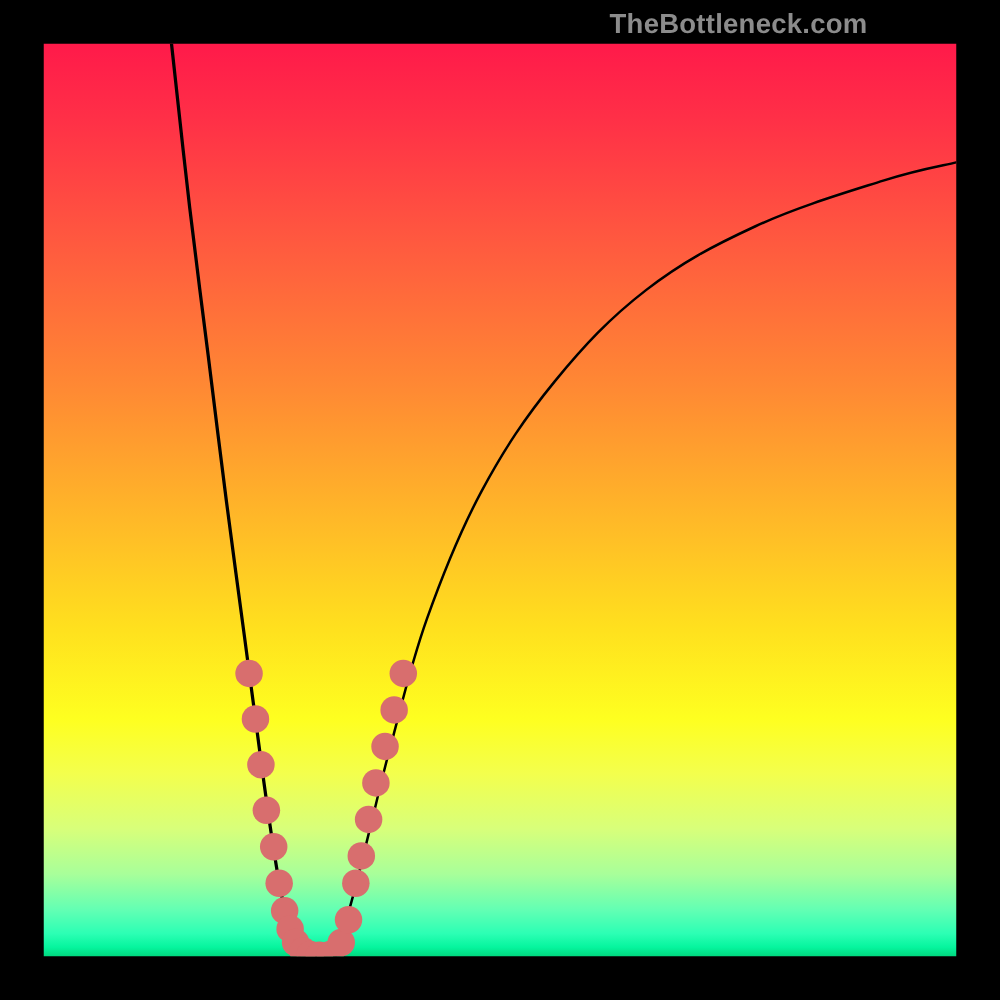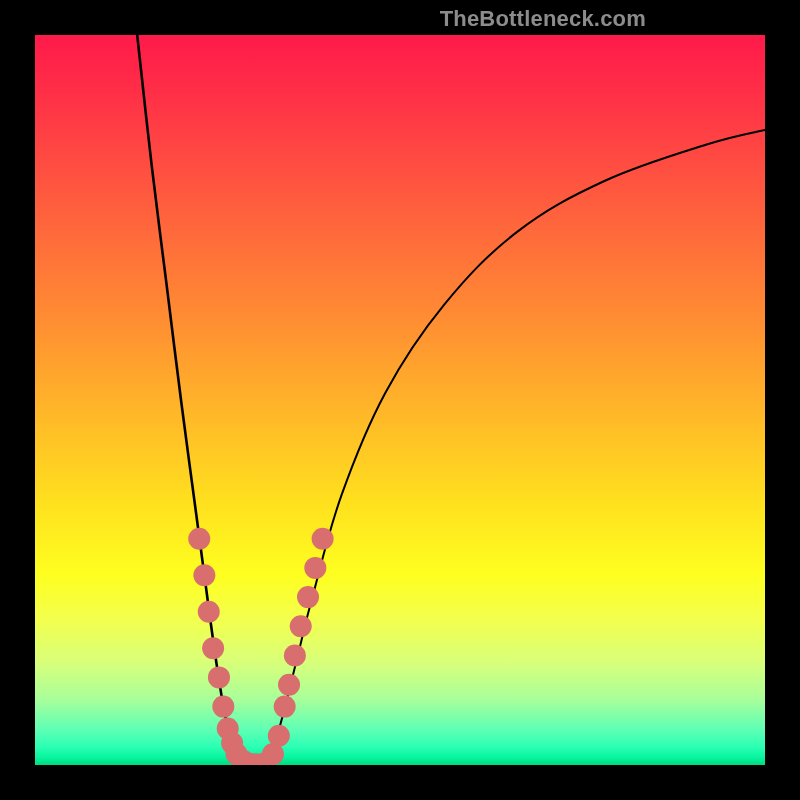--- a/index.html
+++ b/index.html
@@ -7,20 +7,21 @@
     padding: 0;
     width: 800px;
     height: 800px;
     background: #000000;
     overflow: hidden;
   }
   .chart-container {
     position: relative;
     width: 660px;
     height: 800px;
+    padding-left: 48px;
   }
   .plot-area {
     position: absolute;
     left: 35px;
     top: 35px;
     width: 730px;
     height: 730px;
     background: linear-gradient(to bottom,
       #ff1a4a 0%,
       #ff2f47 8%,

